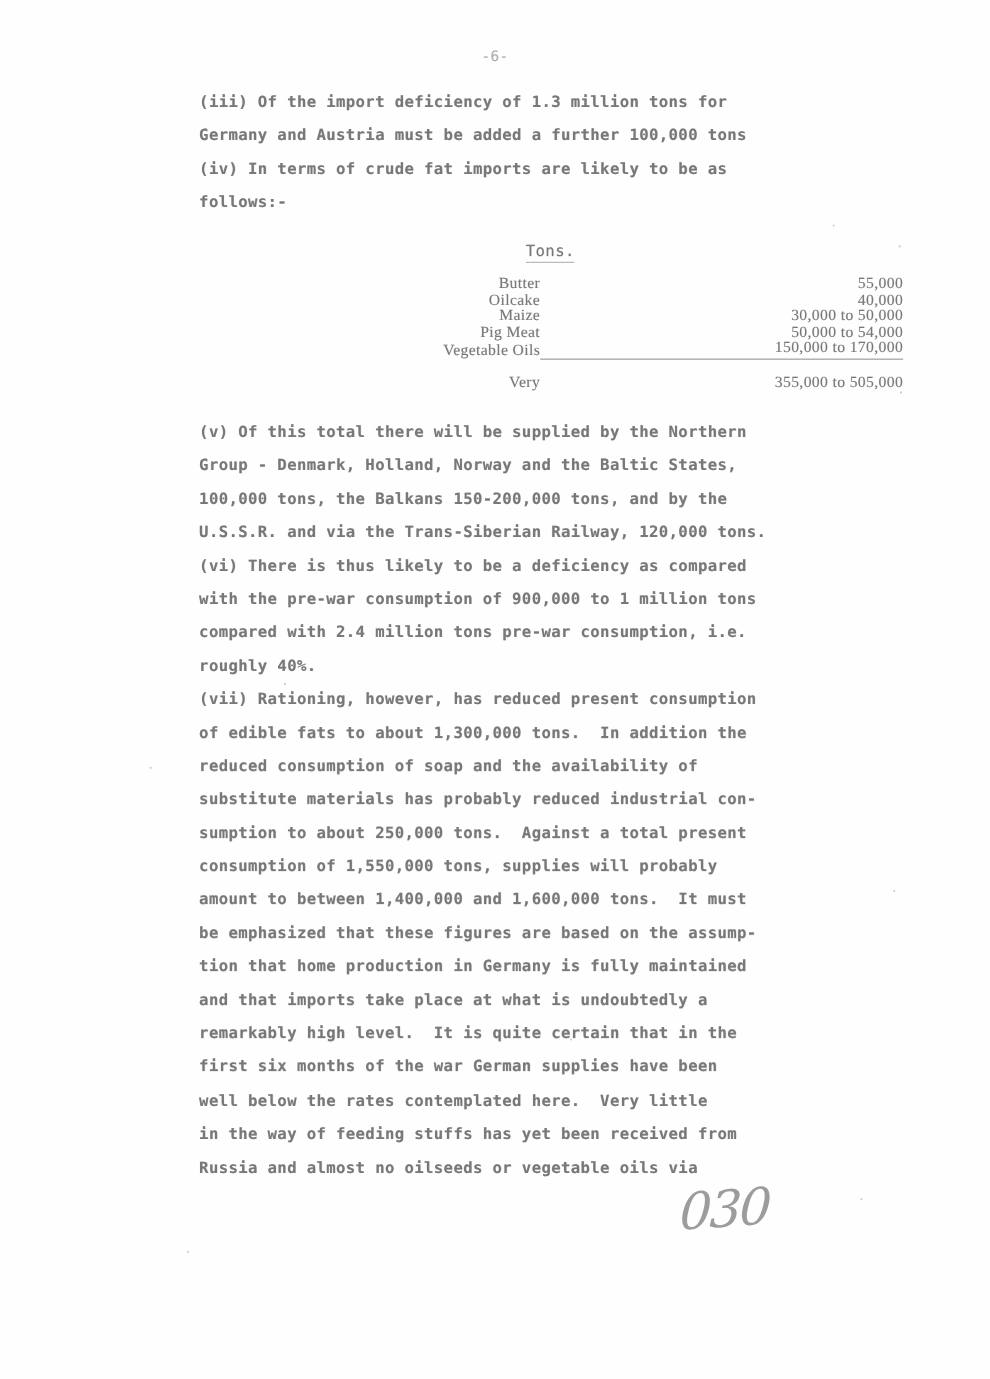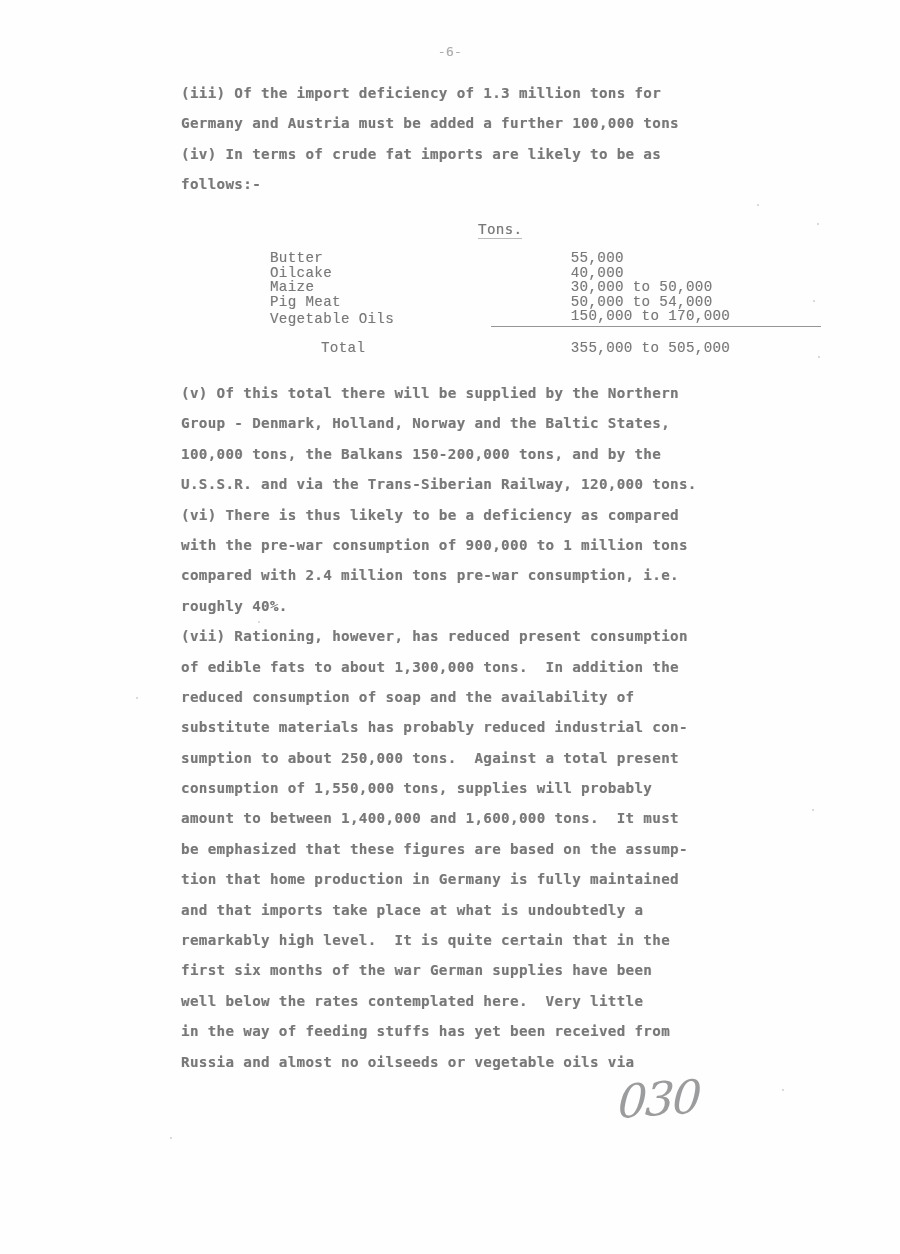--- a/index.html
+++ b/index.html
@@ -83,28 +83,29 @@
     position: absolute;
     left: 0;
     top: 33px;
     border-collapse: collapse;
   }
   .tbl td {
     padding: 0;
     height: 14.6px;
     line-height: 14.6px;
     vertical-align: bottom;
-    font-family: Liberation Mono, monospace;
+    font-family: Liberation Serif, serif;
     font-size: 14.2px;
     letter-spacing: 0.35px;
     color: #4a4a4a;
     opacity: 0.74;
     text-shadow: 0.4px 0 0 rgba(120,120,120,0.35),
                  -0.4px 0 0 rgba(140,140,140,0.25);
     white-space: pre;
+    text-align: right;
   }
   .c-label { width: 180px; padding-left: 89px !important; }
   .c-value { width: 260px; padding-left: 80px !important; }
   .tbl tr.lastrow td.c-value {
     border-bottom: 1px solid rgba(80,80,80,0.6);
     padding-bottom: 2px !important;
   }
   .tbl tr.spacer td { height: 14px; }
   .tbl tr.totalrow td.c-label { padding-left: 140px !important; }
 
@@ -168,21 +169,21 @@
         </tr>
         <tr class="lastrow">
           <td class="c-label">Vegetable Oils</td>
           <td class="c-value">150,000 to 170,000</td>
         </tr>
         <tr class="spacer">
             <td></td>
             <td></td>
           </tr>
         <tr class="totalrow">
-          <td class="c-label">Total</td>
+          <td class="c-label">Very</td>
           <td class="c-value">355,000 to 505,000</td>
         </tr>
       </tbody>
     </table>
   </div>
 
   <div class="body-block" style="top:378px;">
     <div class="line tw">(v) Of this total there will be supplied by the Northern</div>
     <div class="line tw">Group - Denmark, Holland, Norway and the Baltic States,</div>
     <div class="line tw">100,000 tons, the Balkans 150-200,000 tons, and by the</div>

